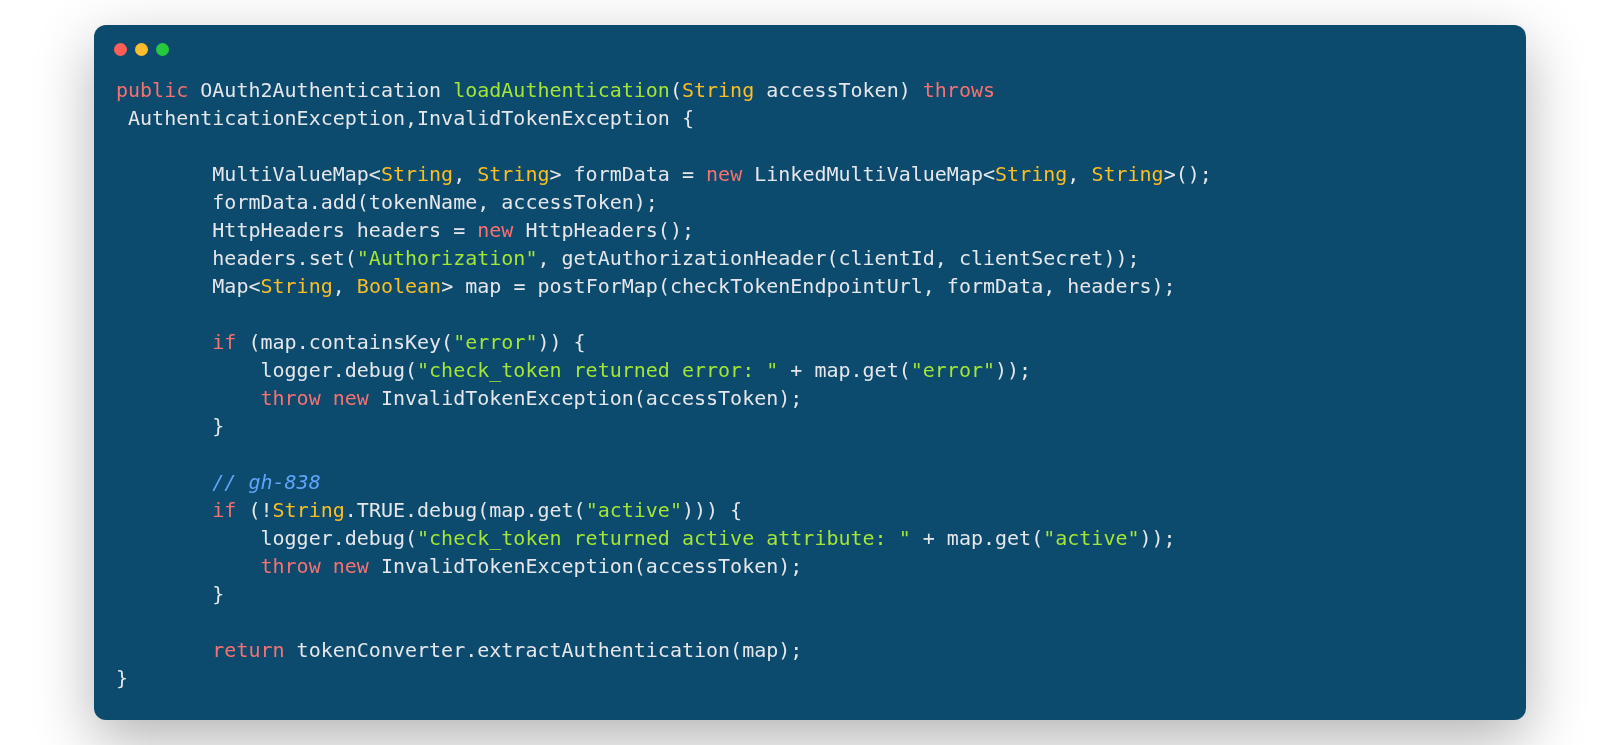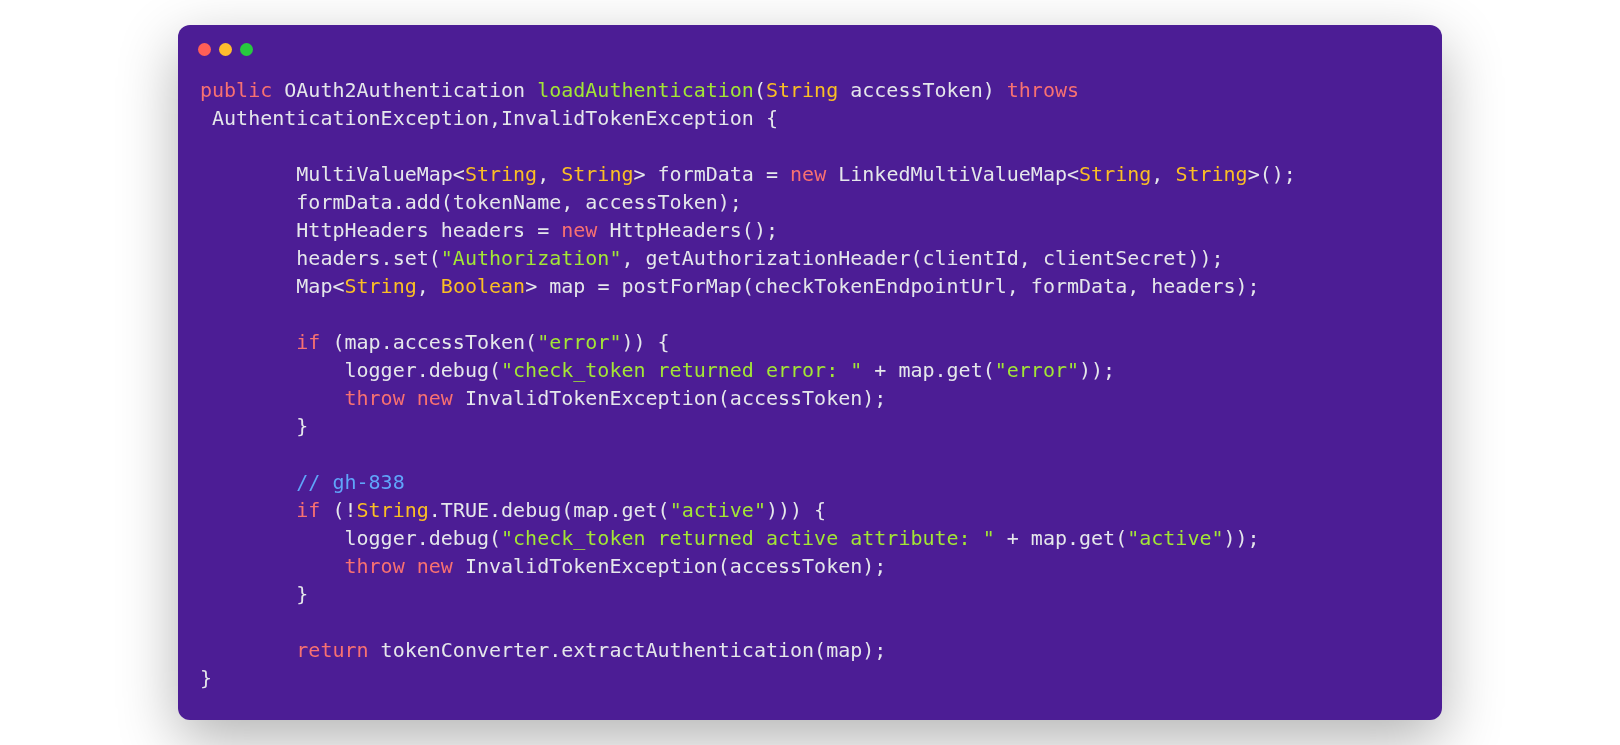--- a/index.html
+++ b/index.html
@@ -5,22 +5,22 @@
     body {
       margin: 0;
       padding: 0;
       background: #ffffff;
       display: flex;
       justify-content: center;
       align-items: center;
       min-height: 745px;
     }
     .window {
-      width: 1264px;
-      background: #4c1d95;
+      width: 1432px;
+      background: #0c4a6e;
       border-radius: 12px;
       padding: 0;
       box-shadow: 0 20px 60px rgba(0,0,0,0.3);
       overflow: hidden;
     }
     .titlebar {
       display: flex;
       gap: 8px;
       padding: 18px 20px 10px 20px;
     }
@@ -38,41 +38,41 @@
       font-size: 20px;
       line-height: 1.4;
       color: #e5e7eb;
       white-space: pre;
       overflow-x: auto;
     }
     .kw { color: #f87171; }       
     .type { color: #fbbf24; }     
     .fn { color: #a3e635; }       
     .str { color: #a3e635; }      
-    .comment { color: #60a5fa; }  
+    .comment { color: #60a5fa; font-style: italic; }  
   </style>
 </head>
 <body>
 
 <div class="window">
   <div class="titlebar">
     <div class="dot red"></div>
     <div class="dot yellow"></div>
     <div class="dot green"></div>
   </div>
   <div class="code" id="code-block"><span class="kw">public</span><span> OAuth2Authentication </span><span class="fn">loadAuthentication</span><span>(</span><span class="type">String</span><span> accessToken) </span><span class="kw">throws</span><span>
  AuthenticationException,InvalidTokenException {
 
         MultiValueMap&lt;</span><span class="type">String</span><span>, </span><span class="type">String</span><span>&gt; formData = </span><span class="kw">new</span><span> LinkedMultiValueMap&lt;</span><span class="type">String</span><span>, </span><span class="type">String</span><span>&gt;();
         formData.add(tokenName, accessToken);
         HttpHeaders headers = </span><span class="kw">new</span><span> HttpHeaders();
         headers.set(</span><span class="str">"Authorization"</span><span>, getAuthorizationHeader(clientId, clientSecret));
         Map&lt;</span><span class="type">String</span><span>, </span><span class="type">Boolean</span><span>&gt; map = postForMap(checkTokenEndpointUrl, formData, headers);
 
-        </span><span class="kw">if</span><span> (map.accessToken(</span><span class="str">"error"</span><span>)) {
+        </span><span class="kw">if</span><span> (map.containsKey(</span><span class="str">"error"</span><span>)) {
             logger.debug(</span><span class="str">"check_token returned error: "</span><span> + map.get(</span><span class="str">"error"</span><span>));
             </span><span class="kw">throw</span><span> </span><span class="kw">new</span><span> InvalidTokenException(accessToken);
         }
 
         </span><span class="comment">// gh-838</span><span>
         </span><span class="kw">if</span><span> (!</span><span class="type">String</span><span>.TRUE.debug(map.get(</span><span class="str">"active"</span><span>))) {
             logger.debug(</span><span class="str">"check_token returned active attribute: "</span><span> + map.get(</span><span class="str">"active"</span><span>));
             </span><span class="kw">throw</span><span> </span><span class="kw">new</span><span> InvalidTokenException(accessToken);
         }
 

